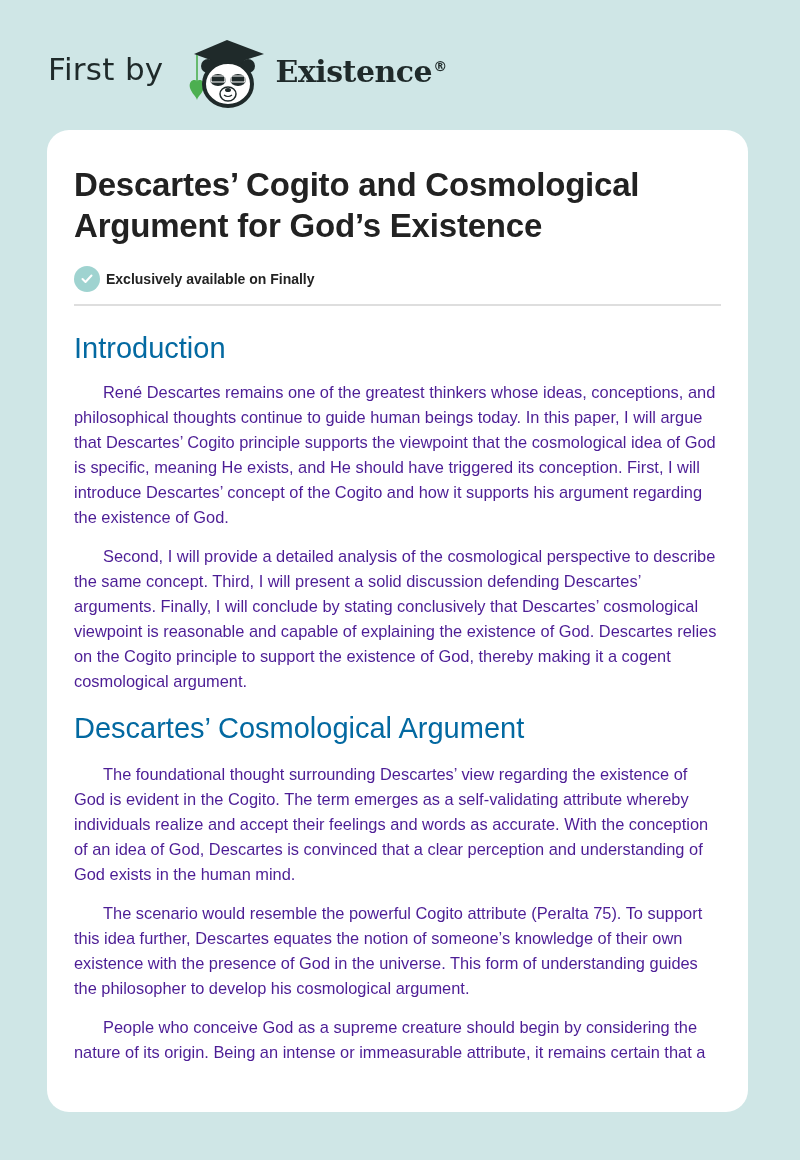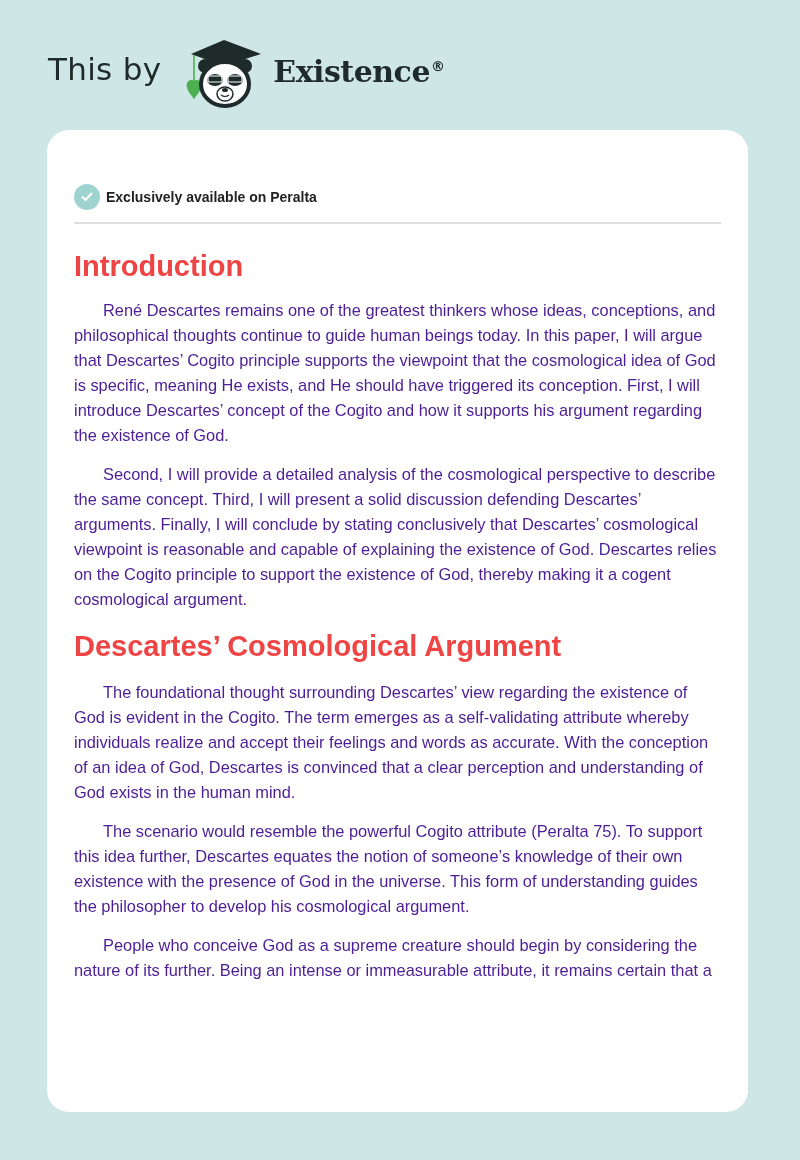--- a/index.html
+++ b/index.html
@@ -40,33 +40,33 @@
     display: flex; align-items: center; margin-top: 19px; height: 28px;
   }
   .badge-icon {
     width: 26px; height: 26px; border-radius: 50%;
     background: #9fd3d0; display: flex; align-items: center; justify-content: center;
     margin-right: 6px;
   }
   .badge-text { font-size: 14px; font-weight: bold; color: #222; }
   .divider { height: 2px; background: #dedede; margin-top: 11px; }
   h2 {
-    margin: 24px 0 14px 0; font-size: 29px; line-height: 36px; font-weight: bold; color: #ef4444;
+    margin: 24px 0 14px 0; font-size: 29px; line-height: 36px; font-weight: normal; color: #0369a1;
   }
   p {
     margin: 0 0 14px 0; font-size: 16.4px; line-height: 25px; color: #4c1d95;
     text-indent: 29px;
   }
   h2.second { margin-top: 16px; margin-bottom: 16px; }
 </style>
 </head>
 <body>
 
 <header class="brand">
-  <span class="brand-prefix">This by</span>
+  <span class="brand-prefix">First by</span>
   <svg class="brand-logo" viewBox="0 0 90 76">
 
     <polygon points="12,20 45,6 82,20 45,32" fill="#1f2a2a"></polygon>
     <rect x="28" y="22" width="34" height="10" fill="#1f2a2a"></rect>
 
     <line x1="15" y1="21" x2="15" y2="52" stroke="#4caf50" stroke-width="1.6"></line>
     <path d="M8,54 C6,46 14,44 15,48 C16,44 24,46 22,54 C20,60 16,62 15,66 C14,62 10,60 8,54 Z" fill="#4caf50"></path>
 
     <circle cx="26" cy="32" r="7" fill="#1f2a2a"></circle>
     <circle cx="66" cy="32" r="7" fill="#1f2a2a"></circle>
@@ -80,38 +80,39 @@
 
     <ellipse cx="46" cy="60" rx="8" ry="7" fill="#ffffff" stroke="#1f2a2a" stroke-width="1.5"></ellipse>
     <ellipse cx="46" cy="56" rx="3" ry="2" fill="#1f2a2a"></ellipse>
     <path d="M42,61 Q46,64 50,61" fill="none" stroke="#1f2a2a" stroke-width="1.2"></path>
   </svg>
   <span class="brand-name"><span>Existence</span><span class="brand-reg">®</span></span>
 </header>
 
 <main class="card">
   <div class="card-inner">
+    <h1>Descartes’ Cogito and Cosmological Argument for God’s Existence</h1>
 
     <div class="badge">
       <span class="badge-icon">
         <svg width="12" height="10" viewBox="0 0 12 10">
             <path d="M1.5,5 L4.5,8 L10.5,1.5" fill="none" stroke="#ffffff" stroke-width="2" stroke-linecap="round" stroke-linejoin="round"></path>
           </svg>
       </span>
-      <span class="badge-text">Exclusively available on Peralta</span>
+      <span class="badge-text">Exclusively available on Finally</span>
     </div>
 
     <div class="divider"></div>
 
     <section>
       <h2>Introduction</h2>
       <p>René Descartes remains one of the greatest thinkers whose ideas, conceptions, and philosophical thoughts continue to guide human beings today. In this paper, I will argue that Descartes’ Cogito principle supports the viewpoint that the cosmological idea of God is specific, meaning He exists, and He should have triggered its conception. First, I will introduce Descartes’ concept of the Cogito and how it supports his argument regarding the existence of God.</p>
       <p>Second, I will provide a detailed analysis of the cosmological perspective to describe the same concept. Third, I will present a solid discussion defending Descartes’ arguments. Finally, I will conclude by stating conclusively that Descartes’ cosmological viewpoint is reasonable and capable of explaining the existence of God. Descartes relies on the Cogito principle to support the existence of God, thereby making it a cogent cosmological argument.</p>
     </section>
 
     <section>
       <h2 class="second">Descartes’ Cosmological Argument</h2>
       <p>The foundational thought surrounding Descartes’ view regarding the existence of God is evident in the Cogito. The term emerges as a self-validating attribute whereby individuals realize and accept their feelings and words as accurate. With the conception of an idea of God, Descartes is convinced that a clear perception and understanding of God exists in the human mind.</p>
       <p>The scenario would resemble the powerful Cogito attribute (Peralta 75). To support this idea further, Descartes equates the notion of someone’s knowledge of their own existence with the presence of God in the universe. This form of understanding guides the philosopher to develop his cosmological argument.</p>
-      <p>People who conceive God as a supreme creature should begin by considering the nature of its further. Being an intense or immeasurable attribute, it remains certain that a</p>
+      <p>People who conceive God as a supreme creature should begin by considering the nature of its origin. Being an intense or immeasurable attribute, it remains certain that a</p>
     </section>
   </div>
 </main>
 
 </body></html>

